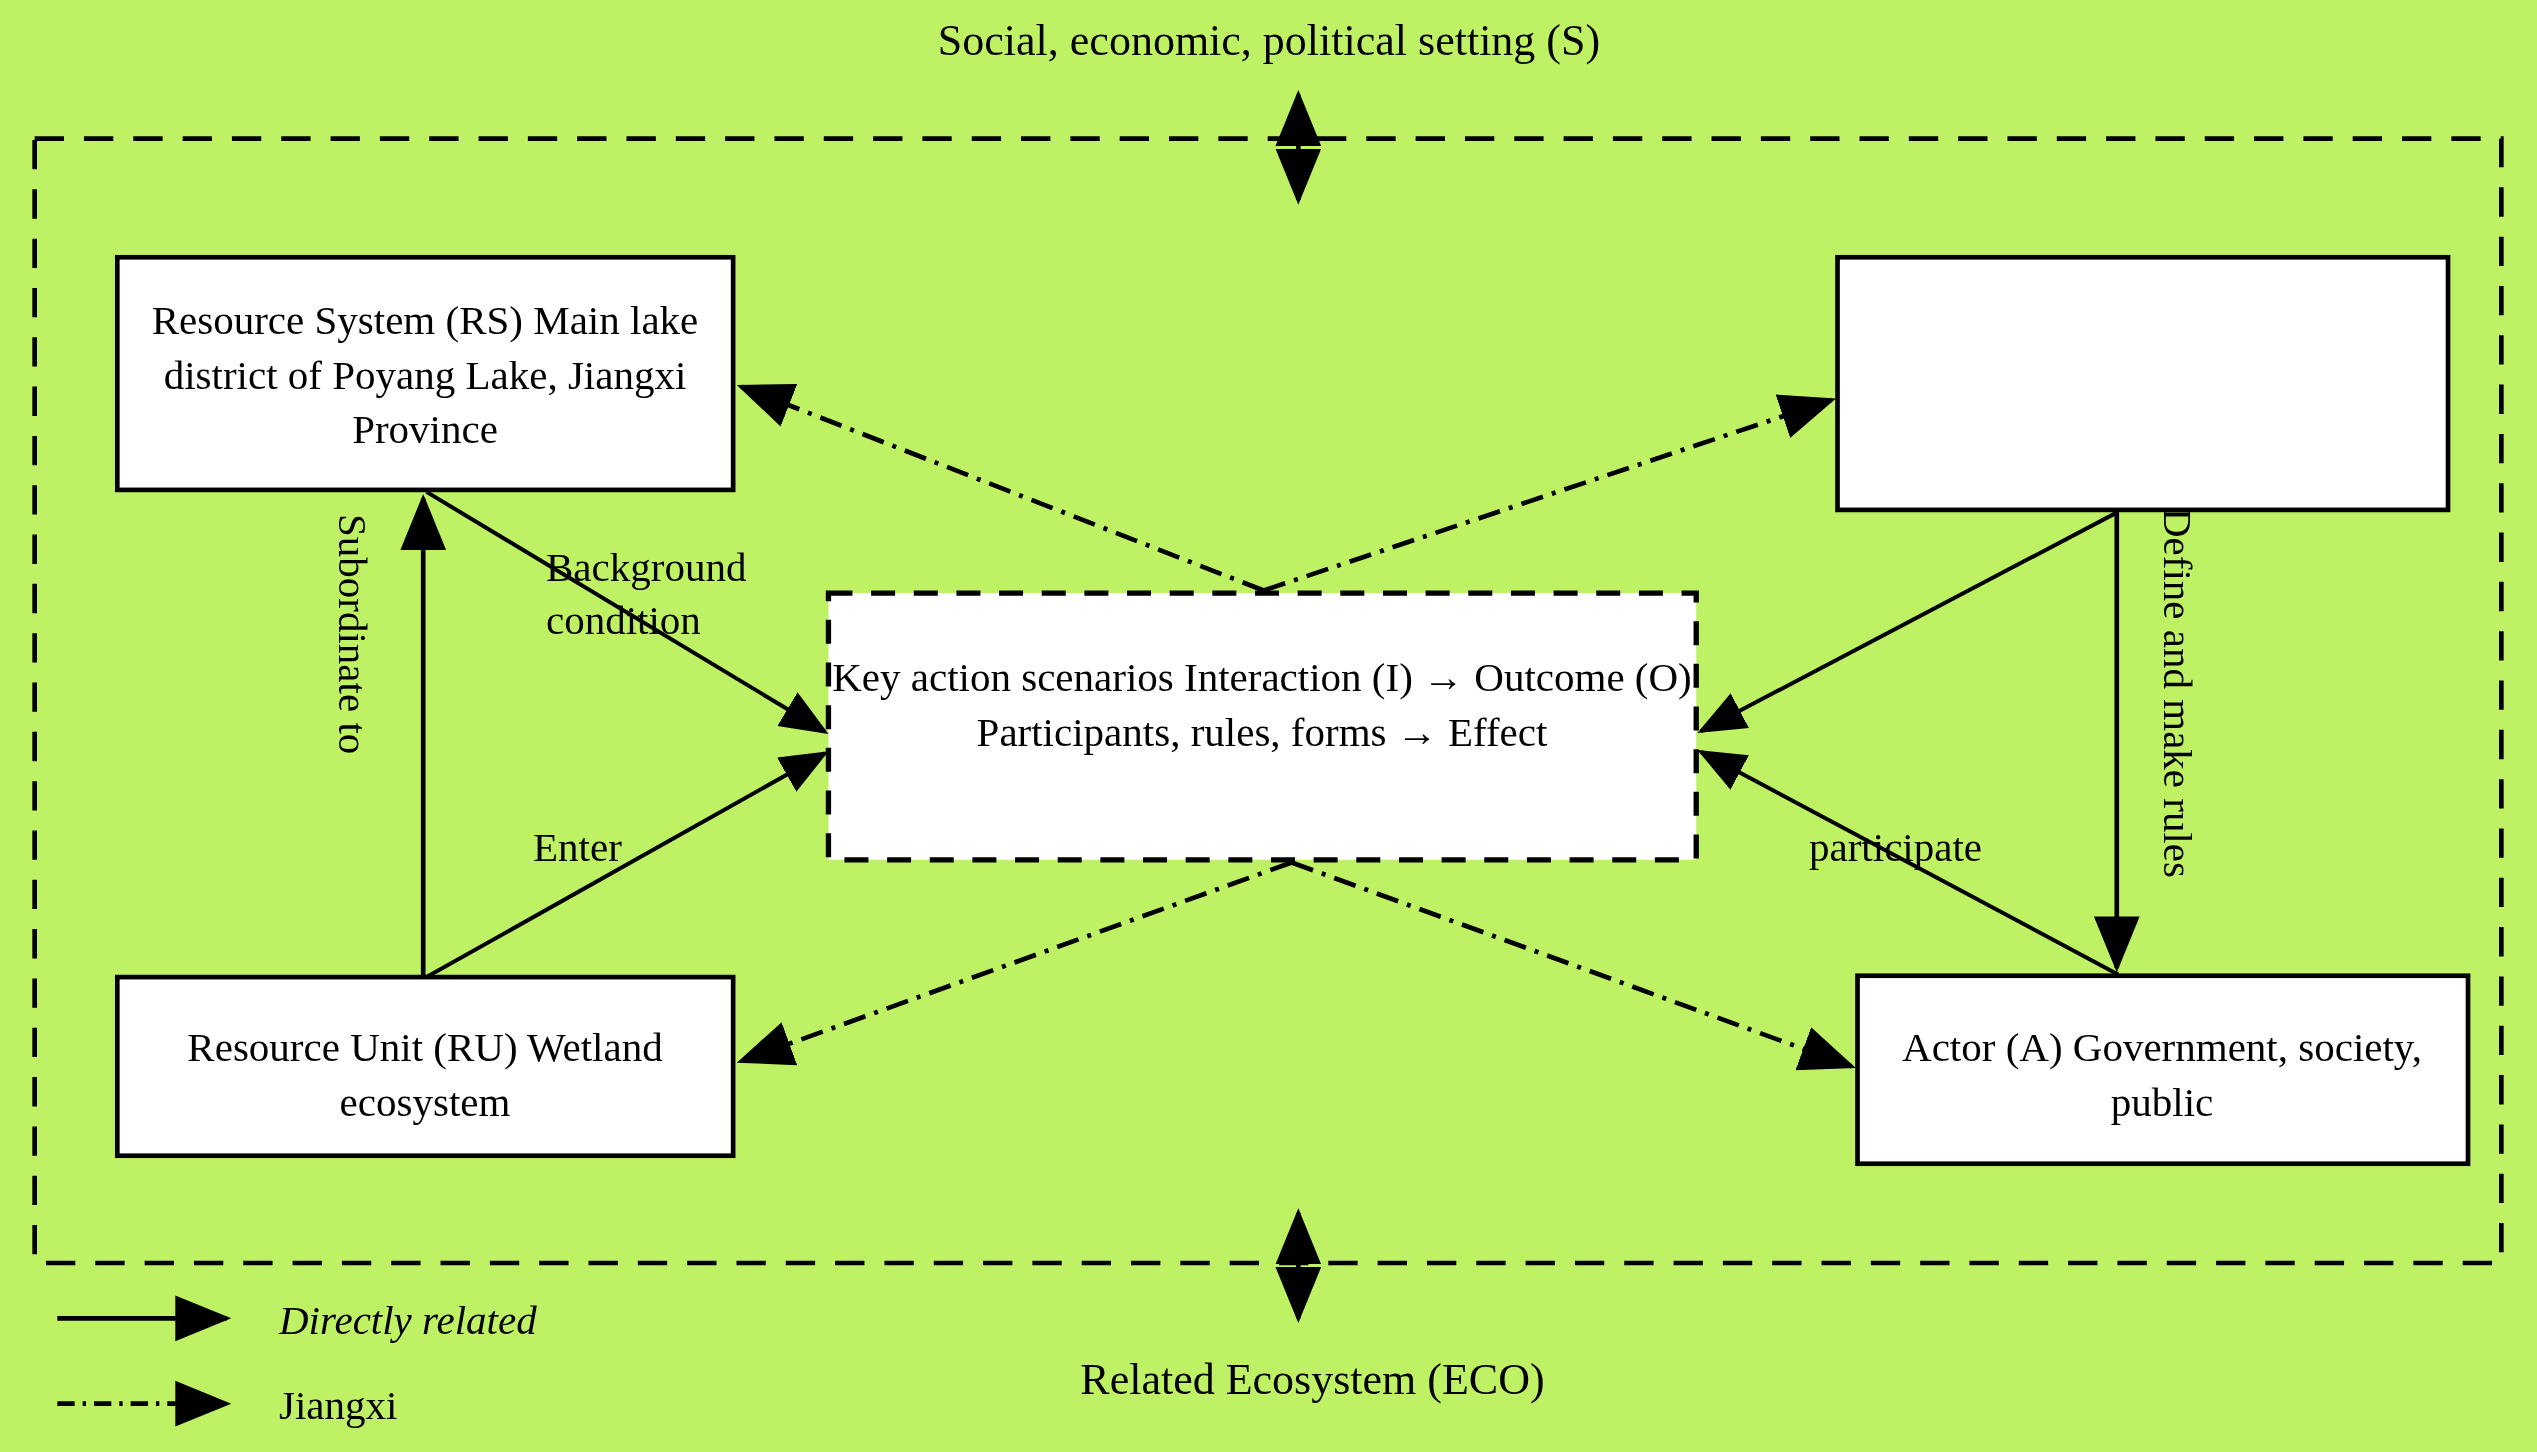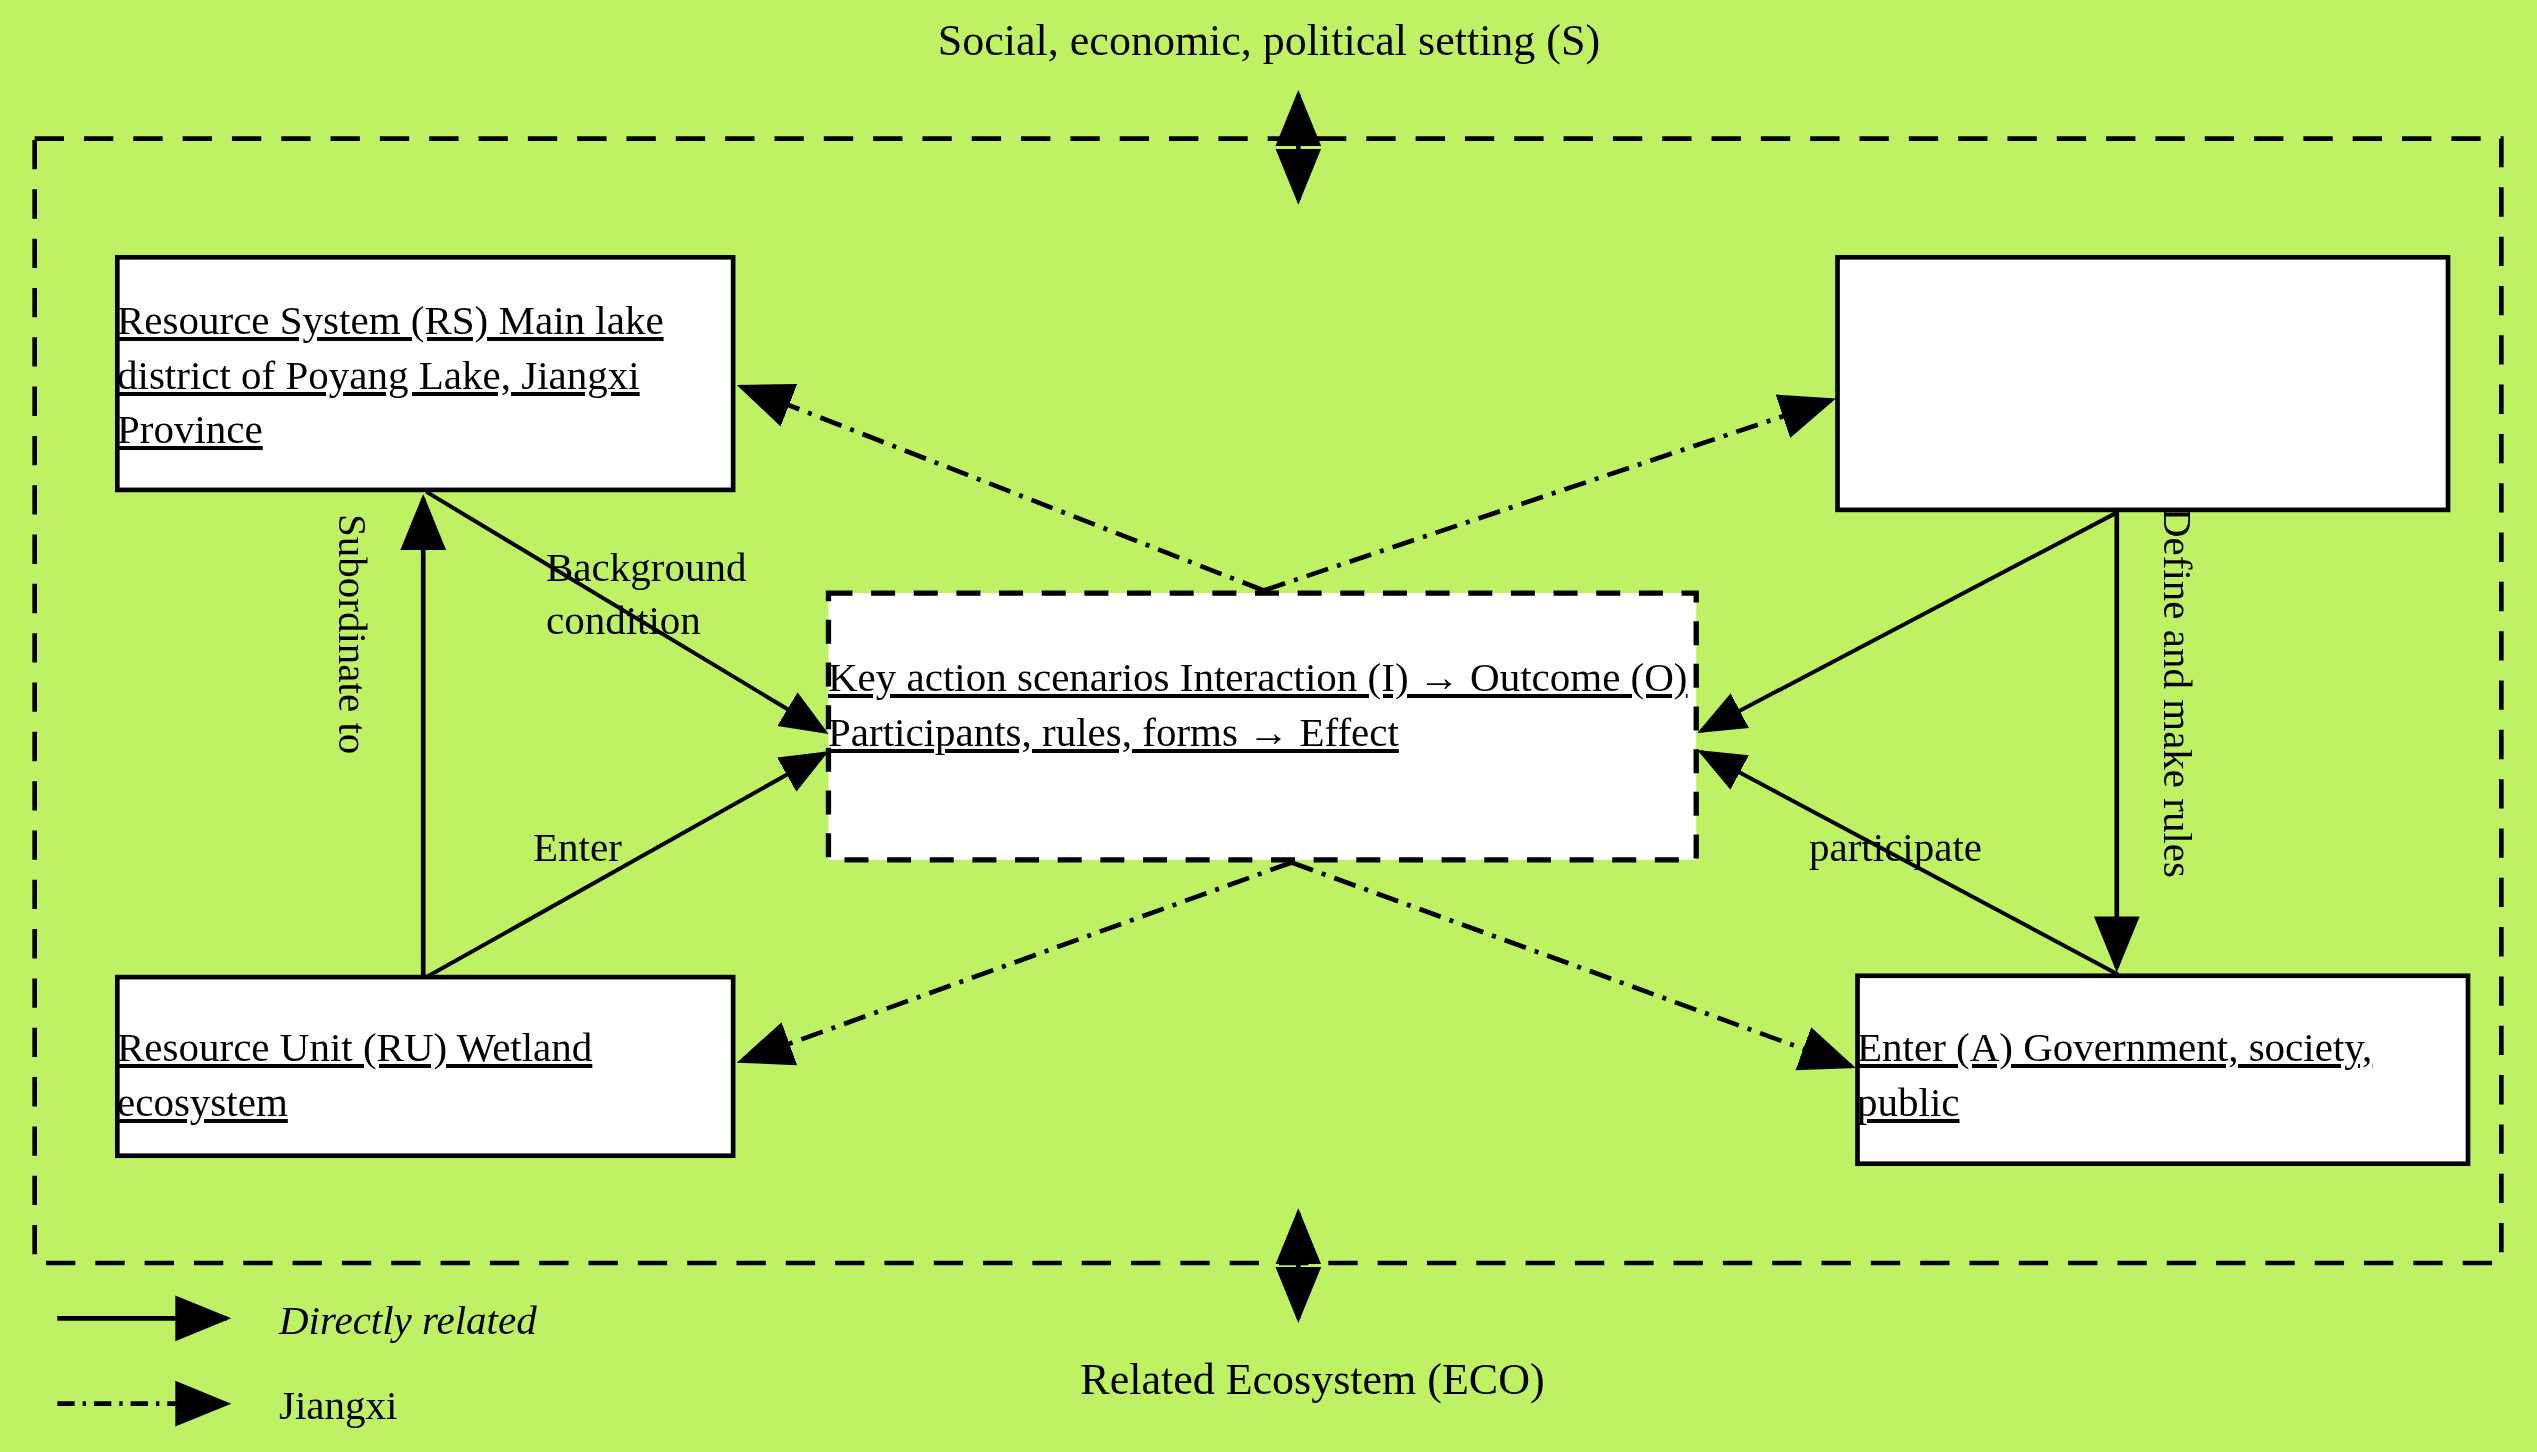--- a/index.html
+++ b/index.html
@@ -43,23 +43,22 @@
     left: 946px;
     top: 1351px;
     width: 733px;
     font-size: 44px;
     text-align: center;
   }
   
   .node-label {
     position: absolute;
     font-size: 41px;
-    text-align: left;
+    text-align: center;
     line-height: 1.33;
-    text-decoration: underline;
   }
   #rs-label   { left: 117px;  top: 293px;  width: 616px; }
   #gs-label   { left: 1837px; top: 293px;  width: 610px; }
   #ru-label   { left: 117px;  top: 1020px; width: 616px; }
   #actor-label{ left: 1857px; top: 1020px; width: 610px; }
   #key-label  { left: 828px; top: 650px;  width: 868px; }
   
   .edge-label {
     position: absolute;
     font-size: 41px;
@@ -146,21 +145,21 @@
   <div class="txt" id="setting-title">Social, economic, political setting (S)</div>
 
   <div class="node-label" id="rs-label">Resource System (RS)
 Main lake district of Poyang
 Lake, Jiangxi Province</div>
 
 
   <div class="node-label" id="ru-label">Resource Unit (RU)
 Wetland ecosystem</div>
 
-  <div class="node-label" id="actor-label">Enter (A)
+  <div class="node-label" id="actor-label">Actor (A)
 Government, society, public</div>
 
   <div class="node-label" id="key-label">Key action scenarios
 Interaction (I) → Outcome (O)
 Participants, rules, forms → Effect</div>
 
   <div class="edge-label" id="lbl-background">Background
 condition</div>
 
   <div class="edge-label" id="lbl-enter">Enter</div>

